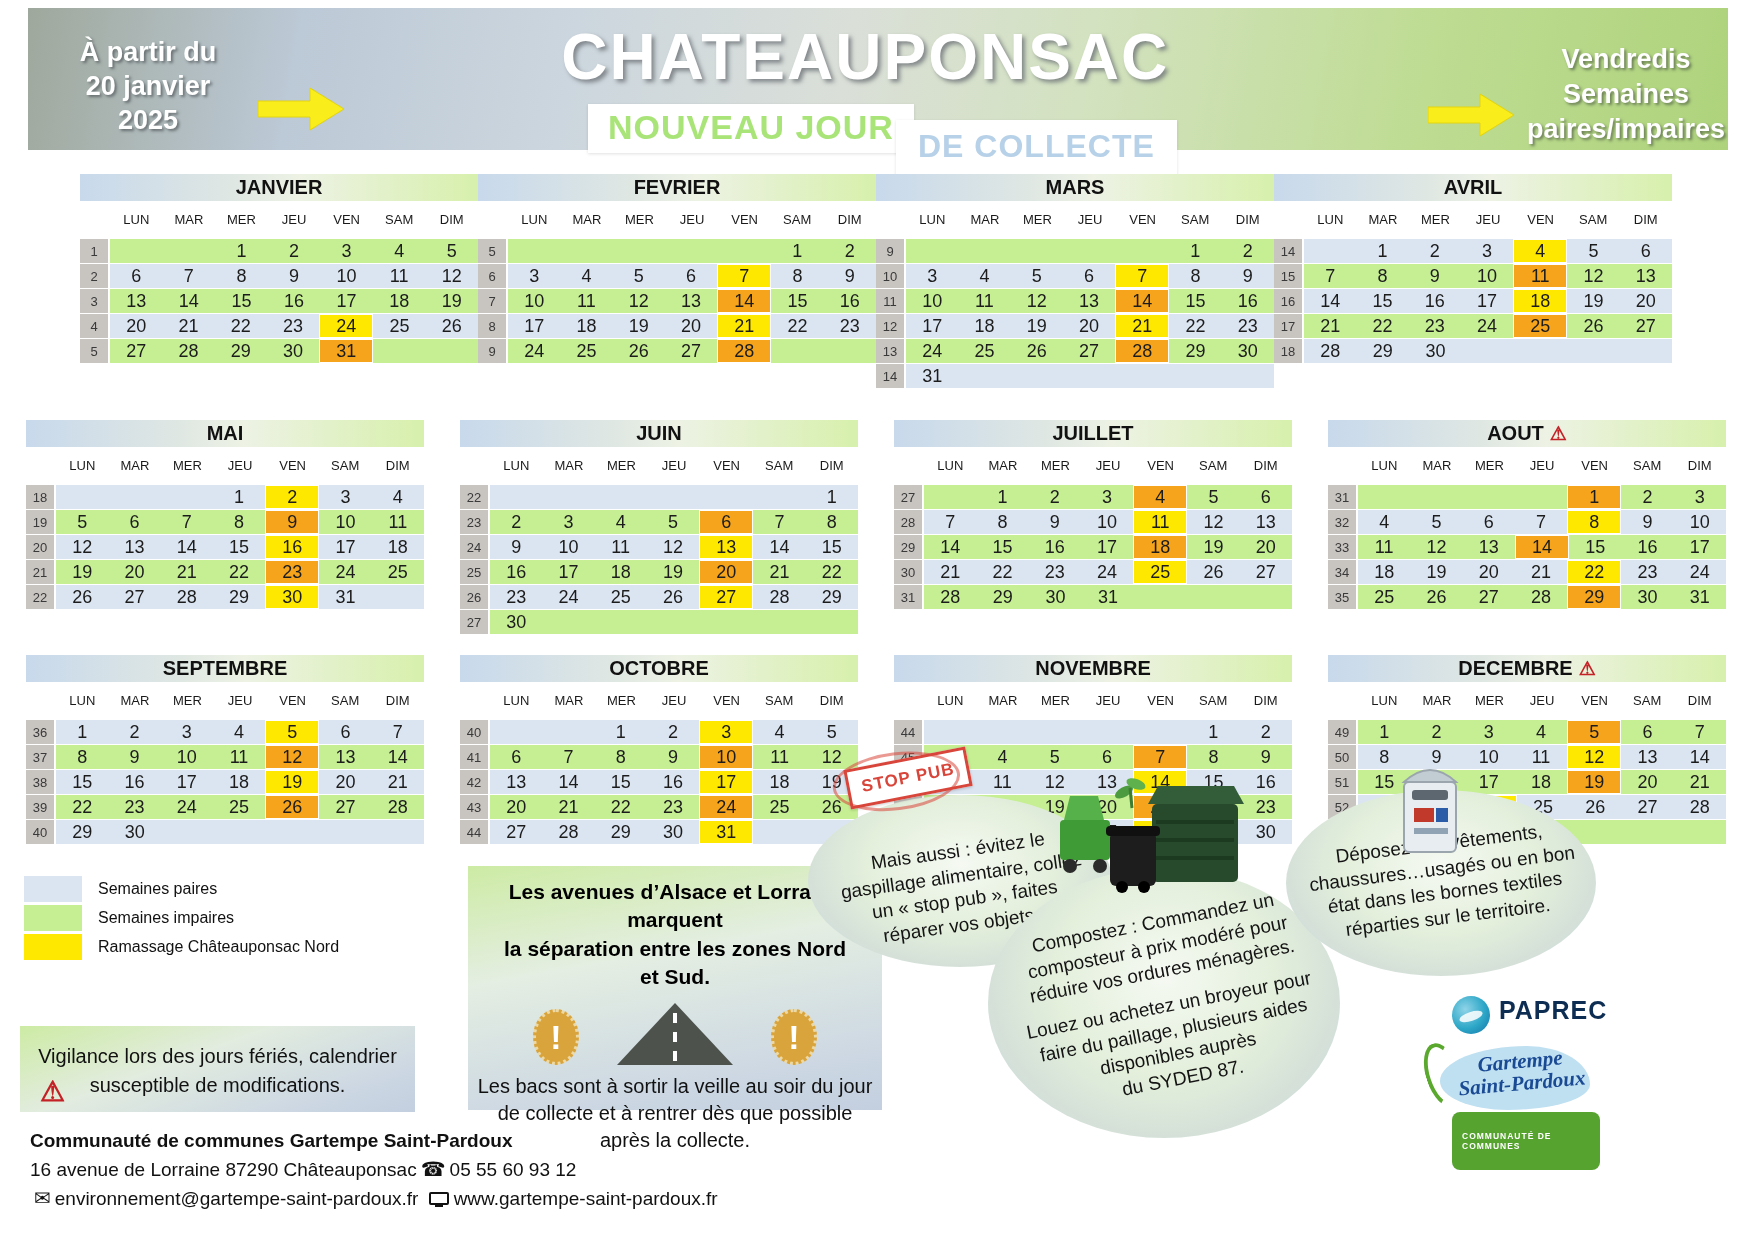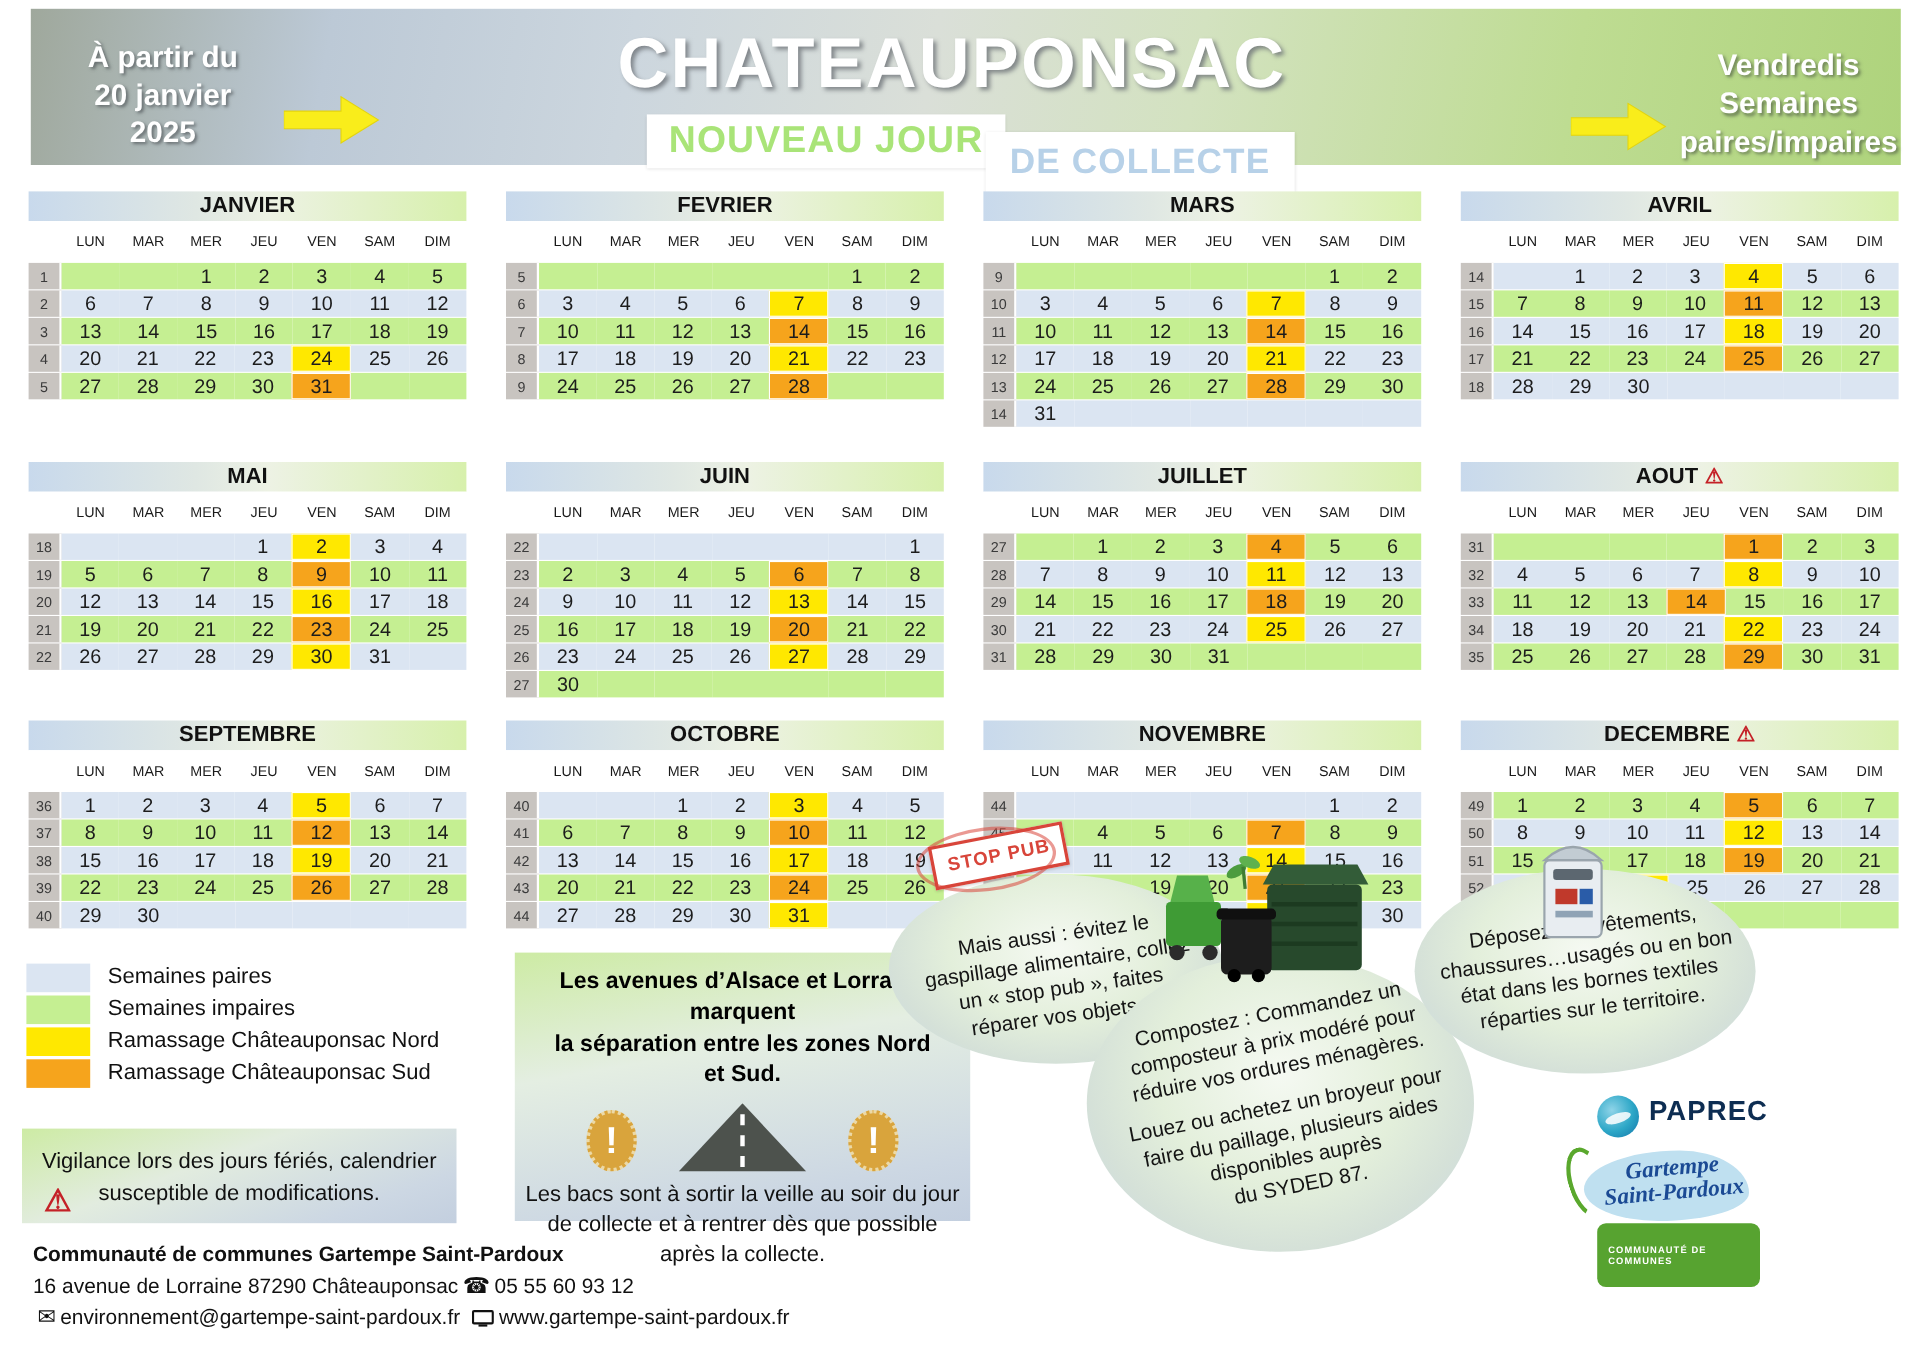--- a/index.html
+++ b/index.html
@@ -18,42 +18,42 @@
   .banner-title { position:absolute; left:50%; top:20px; transform:translateX(-52%);
     color:#fff; font-weight:bold; font-size:64px; letter-spacing:2px; text-shadow:3px 3px 4px rgba(110,115,120,.8); }
   .sub-box { position:absolute; background:#fff; font-weight:bold; box-shadow:0 1px 3px rgba(0,0,0,.12); }
   .sub1 { left:588px; top:104px; padding:4px 20px 6px; font-size:34px; color:#a9e478; letter-spacing:1px; }
   .sub2 { left:896px; top:120px; padding:8px 22px 10px; font-size:32px; color:#b7d1e8; letter-spacing:1px; }
   .right-note { position:absolute; left:1512px; top:42px; width:228px; text-align:center;
     color:#fff; font-weight:bold; font-size:27px; line-height:1.3; text-shadow:2px 2px 3px rgba(80,95,70,.75); }
 
   
   .cal-row { position:absolute; left:26px; width:1700px; display:flex; justify-content:space-between; align-items:flex-start; }
-  #cal-row-0 { top:174px; } #cal-row-1 { top:420px; } #cal-row-2 { top:655px; }
+  #cal-row-0 { top:174px;justify-content:center; } #cal-row-1 { top:420px; } #cal-row-2 { top:655px; }
   .month { width:398px; }
   .m-title { height:27px; line-height:27px; text-align:center; font-weight:bold; font-size:20px; color:#111;
     background:linear-gradient(90deg,#c8d9ec 0%,#dfe7e3 38%,#edf2e4 55%,#d7f0ac 100%); }
   .warn-tri { color:#c42127; font-size:19px; font-weight:bold; margin-left:6px; }
   .wd-row { display:flex; height:37px; align-items:center; background:#fff; }
   .wnum-h { width:30px; }
   .wd { flex:1; text-align:center; font-size:13px; color:#1a1a1a; }
   .wk { display:flex; height:25px; border-top:1px solid #fff; }
   .wk.paire  .day { background:var(--paire); }
   .wk.impaire .day { background:var(--impaire); }
   .wnum { width:30px; background:#c8c4c0; border-right:2px solid #fff; font-size:13px; color:#3a3a3a;
     display:flex; align-items:center; justify-content:center; }
   .day { flex:1; display:flex; align-items:center; justify-content:center; font-size:18px; color:#1c1c1c; }
   .wk .day.nord { background:var(--nord) !important; border:1px solid #fff; }
   .wk .day.sud  { background:var(--sud) !important;  border:1px solid #fff; }
 
   
   .legend { position:absolute; left:24px; top:874px; }
   .legend-row { display:flex; align-items:center; height:29px; }
   .sw { width:58px; height:26px; margin-right:16px; }
-  .lg-label { font-size:20px; color:#111; }
+  .lg-label { font-size:16px; color:#111; }
 
   
   .vigilance { position:absolute; left:20px; top:1026px; width:395px; height:86px;
     background:linear-gradient(160deg,#cdeba4 0%,#e2ecdf 40%,#ccd7e3 80%,#c3cfdf 100%);
     text-align:center; font-size:20px; color:#111; padding-top:16px; line-height:1.45; }
   .vigilance .warn-big { position:absolute; left:20px; top:46px; color:#c42127; font-size:28px; font-weight:bold; }
 
   
   .footer { position:absolute; left:30px; top:1126px; font-size:19px; color:#111; line-height:29px; }
   .footer .org { font-weight:bold; }
@@ -916,24 +916,20 @@
         <span class="sw" style="background:var(--paire)"></span>
         <span class="lg-label">Semaines paires</span>
       </div>
       <div class="legend-row">
         <span class="sw" style="background:var(--impaire)"></span>
         <span class="lg-label">Semaines impaires</span>
       </div>
       <div class="legend-row">
         <span class="sw" style="background:var(--nord)"></span>
         <span class="lg-label">Ramassage Châteauponsac Nord</span>
-      </div>
-      <div class="legend-row">
-        <span class="sw" style="background:var(--sud)"></span>
-        <span class="lg-label">Ramassage Châteauponsac Sud</span>
       </div>
     </div>
 
   <div class="vigilance">
     <span class="warn-big">⚠</span>
     <div class="prel">Vigilance lors des jours fériés, calendrier
 susceptible de modifications.</div>
   </div>
 
   <div class="info-box">

